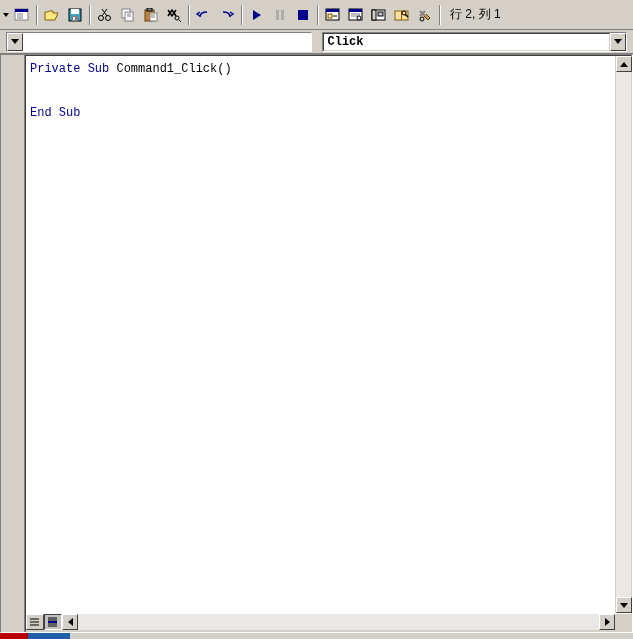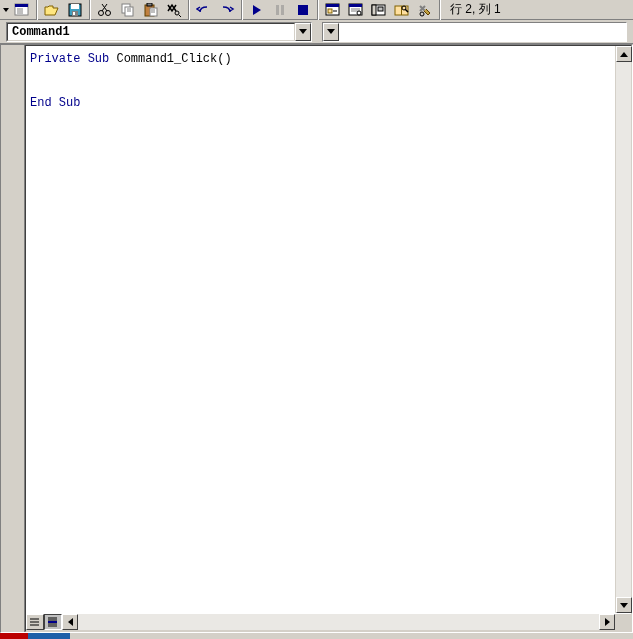--- a/index.html
+++ b/index.html
@@ -9,21 +9,21 @@
     background: #d4d0c8;
     font-family: "MS Sans Serif", Tahoma, sans-serif;
     font-size: 11px;
     overflow: hidden;
     display: flex;
     flex-direction: column;
   }
 
   
   .toolbar {
-    height: 20px;
+    height: 30px;
     background: #d4d0c8;
     border-bottom: 1px solid #808080;
     display: flex;
     align-items: center;
     padding: 1px 2px;
     gap: 1px;
   }
   .tb-sep {
     width: 2px;
     height: 20px;
@@ -334,28 +334,28 @@
         <path d="M9 6 L13 10 L11 12 L7 8" fill="#c0a040" stroke="#604000"></path>
         <circle cx="5" cy="11" r="2" fill="none" stroke="#000"></circle>
       </svg>
   </div>
   <div class="tb-sep"></div>
   <span class="status-text">行 2, 列 1</span>
 </div>
 
 <div class="dropdown-row">
   <div class="combo">
-    <div class="combo-inner">Command1</div>
     <div class="combo-btn">
       <svg width="8" height="5">
           <polygon points="0,0 8,0 4,5" fill="#000"></polygon>
         </svg>
     </div>
   </div>
   <div class="combo">
+    <div class="combo-inner">Click</div>
     <div class="combo-btn">
       <svg width="8" height="5">
           <polygon points="0,0 8,0 4,5" fill="#000"></polygon>
         </svg>
     </div>
   </div>
 </div>
 
 <div class="editor-wrap">
   <div class="gutter"></div>

